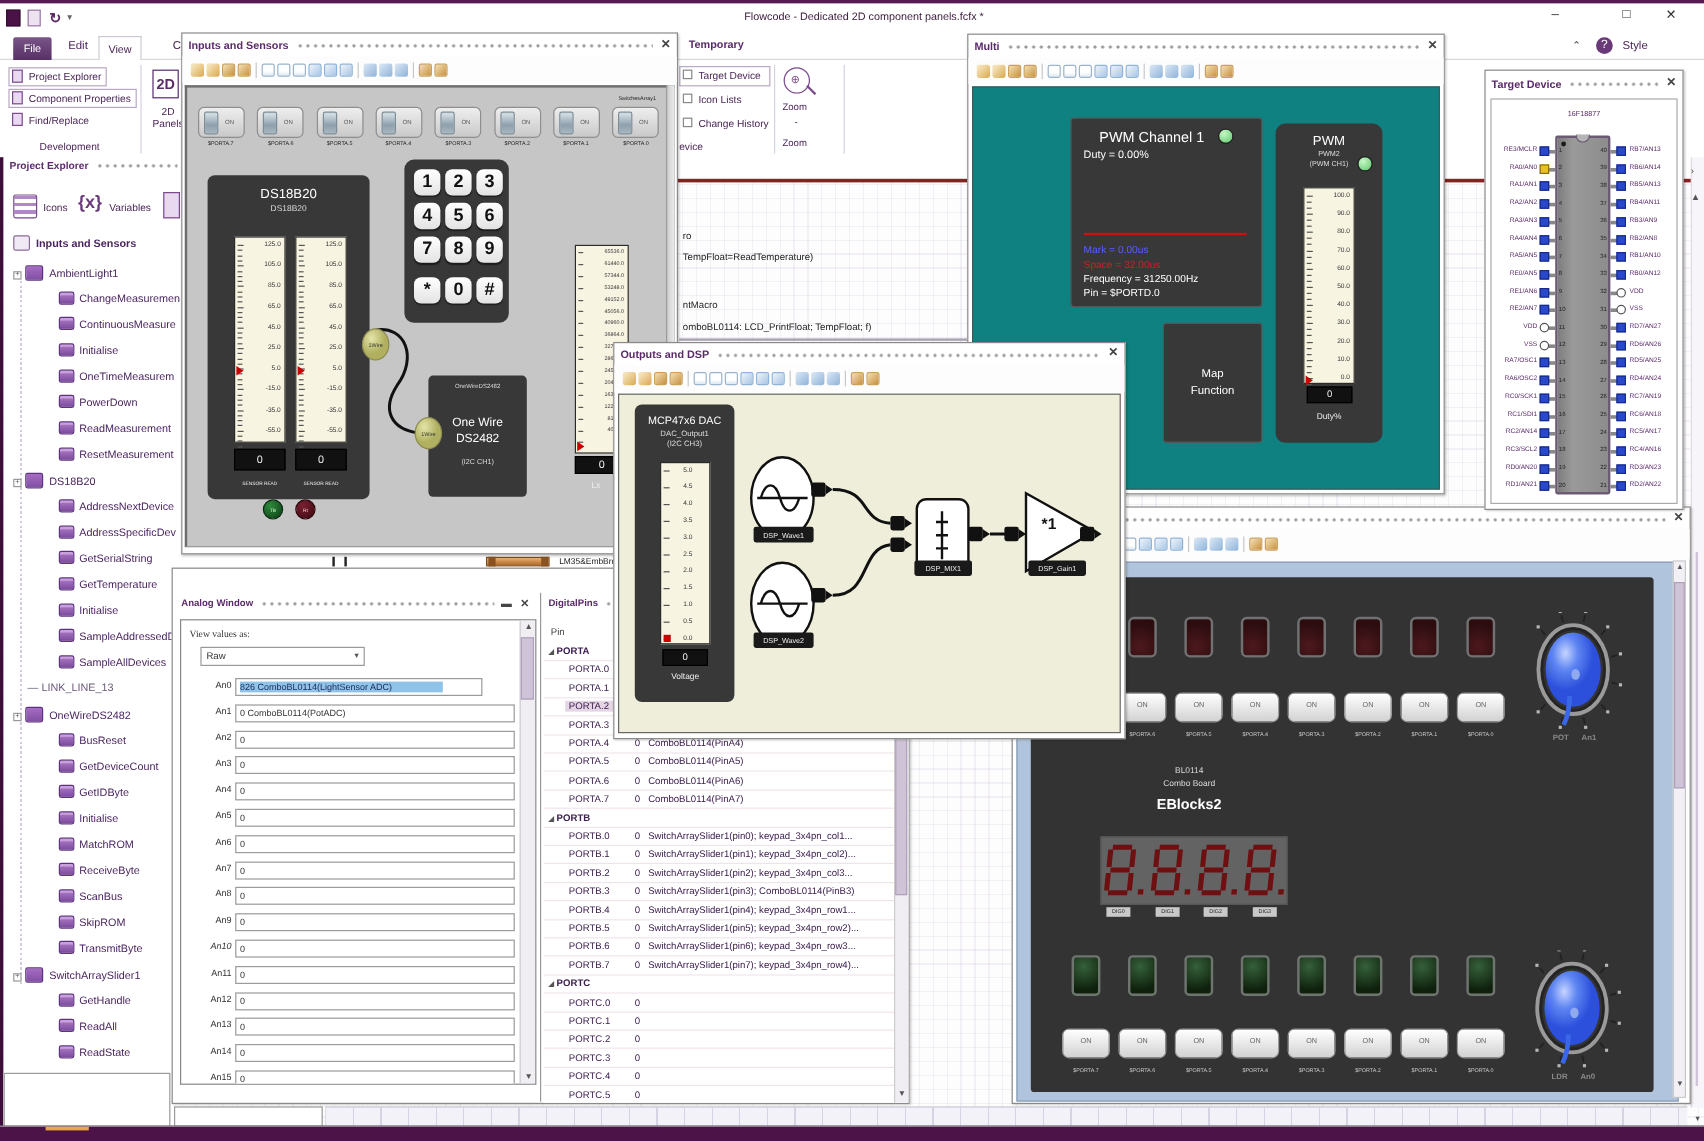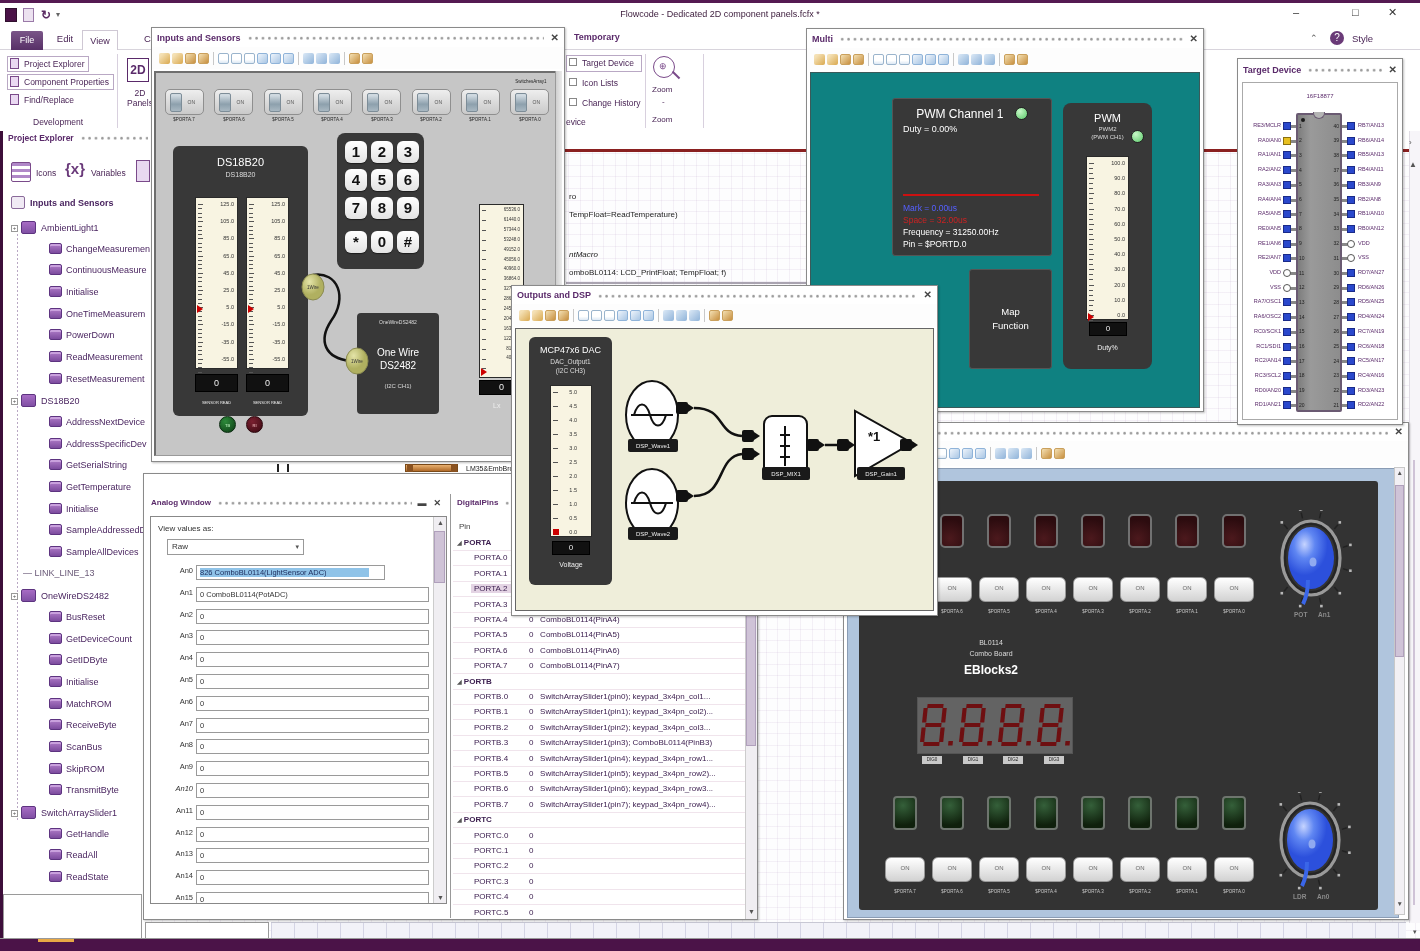--- a/index.html
+++ b/index.html
@@ -103,21 +103,21 @@
 <div class="abs" style="left:662px;top:97px;color:#4a2556;font-size:8px;">-</div>
 <div class="abs" style="left:652px;top:115px;color:#4a2556;font-size:8px;">Zoom</div>
 <div class="abs" style="left:703px;top:54px;width:1px;height:74px;background:#d8d0de;"></div>
 
 <div class="abs" style="left:574px;top:32px;color:#5a2a6a;font-size:9px;font-weight:bold;">Temporary</div>
 
 <div class="abs" style="left:430px;top:149px;width:990px;height:3px;background:#8a2020;"></div>
 
 <div class="abs" style="left:569px;top:192px;color:#222;font-size:8px;">ro</div>
 <div class="abs" style="left:569px;top:210px;color:#222;font-size:8px;">TempFloat=ReadTemperature)</div>
-<div class="abs" style="left:569px;top:250px;color:#222;font-size:8px;font-style:italic;">ntMacro</div>
+<div class="abs" style="left:569px;top:250px;color:#222;font-size:8px;">ntMacro</div>
 <div class="abs" style="left:569px;top:268px;color:#222;font-size:8px;">omboBL0114: LCD_PrintFloat; TempFloat; f)</div>
 <div class="abs" style="left:566px;top:282px;width:242px;height:2px;background:#a9a3b0;"></div>
 
 <div class="abs" id="treepanel" style="left:3px;top:131px;width:148px;height:812px;background:#fff;overflow:hidden;">
     <div class="tbar" style="position:absolute;left:2px;top:-3px;width:146px;padding:0 3px;">
       <span class="ttext" style="font-size:8.5px;">Project Explorer</span>
       <span class="dots"></span>
     </div>
 <div class="abs" style="left:8px;top:31px;width:20px;height:20px;border:1.5px solid #7a4a8a;border-radius:2px;background:repeating-linear-gradient(0deg,#fff 0 3px,#b088c8 3px 6px),repeating-linear-gradient(90deg,rgba(255,255,255,0) 0 8px,#fff 8px 10px);"></div>
 <div class="abs" style="left:33px;top:37px;color:#4a2556;font-size:8.5px;">Icons</div>
@@ -169,24 +169,24 @@
 </div>
 
 <div class="win" style="left:143px;top:473px;width:615px;height:447px;z-index:10;">
 <div class="tbar" style="position:absolute;left:2px;top:20px;width:300px;height:17px;">
       <span class="ttext" style="font-size:8px;">Analog Window</span>
       <span class="dots"></span>
       <span style="color:#444;font-size:9px;margin-left:5px;">▬</span>
       <span class="wx" style="font-size:9px;">✕</span>
     </div>
 <div style="position:absolute;left:6px;top:42px;width:297px;height:388px;border:1px solid #888;background:#fff;overflow:hidden;">
-<div style="position:absolute;left:7px;top:7px;font-size:8px;color:#333;">View values as:</div>
+<div style="position:absolute;left:7px;top:7px;font-size:8px;color:#333;font-family:Liberation Serif, serif;">View values as:</div>
 <div style="position:absolute;left:16px;top:22px;width:137px;height:16px;border:1px solid #999;background:#fff;font-size:8px;color:#333;line-height:14px;padding-left:4px;">Raw<span style="float:right;margin-right:4px;color:#555;font-size:7px;">▾</span></div>
 <div class="alab" style="left:18px;top:49px;">An0</div>
-<div class="arow" style="left:45px;top:48px;width:189px;">
+<div class="arow" style="left:45px;top:48px;width:206px;">
 <span style="background:#8fc3e8;color:#1a2a5a;padding-right:42px;">826 ComboBL0114(LightSensor ADC)</span>
 </div>
 <div class="alab" style="left:18px;top:71px;">An1</div>
 <div class="arow" style="left:45px;top:70px;width:233px;">
 0 ComboBL0114(PotADC)
 </div>
 <div class="alab" style="left:18px;top:93px;">An2</div>
 <div class="arow" style="left:45px;top:92px;width:233px;">
 0
 </div>

